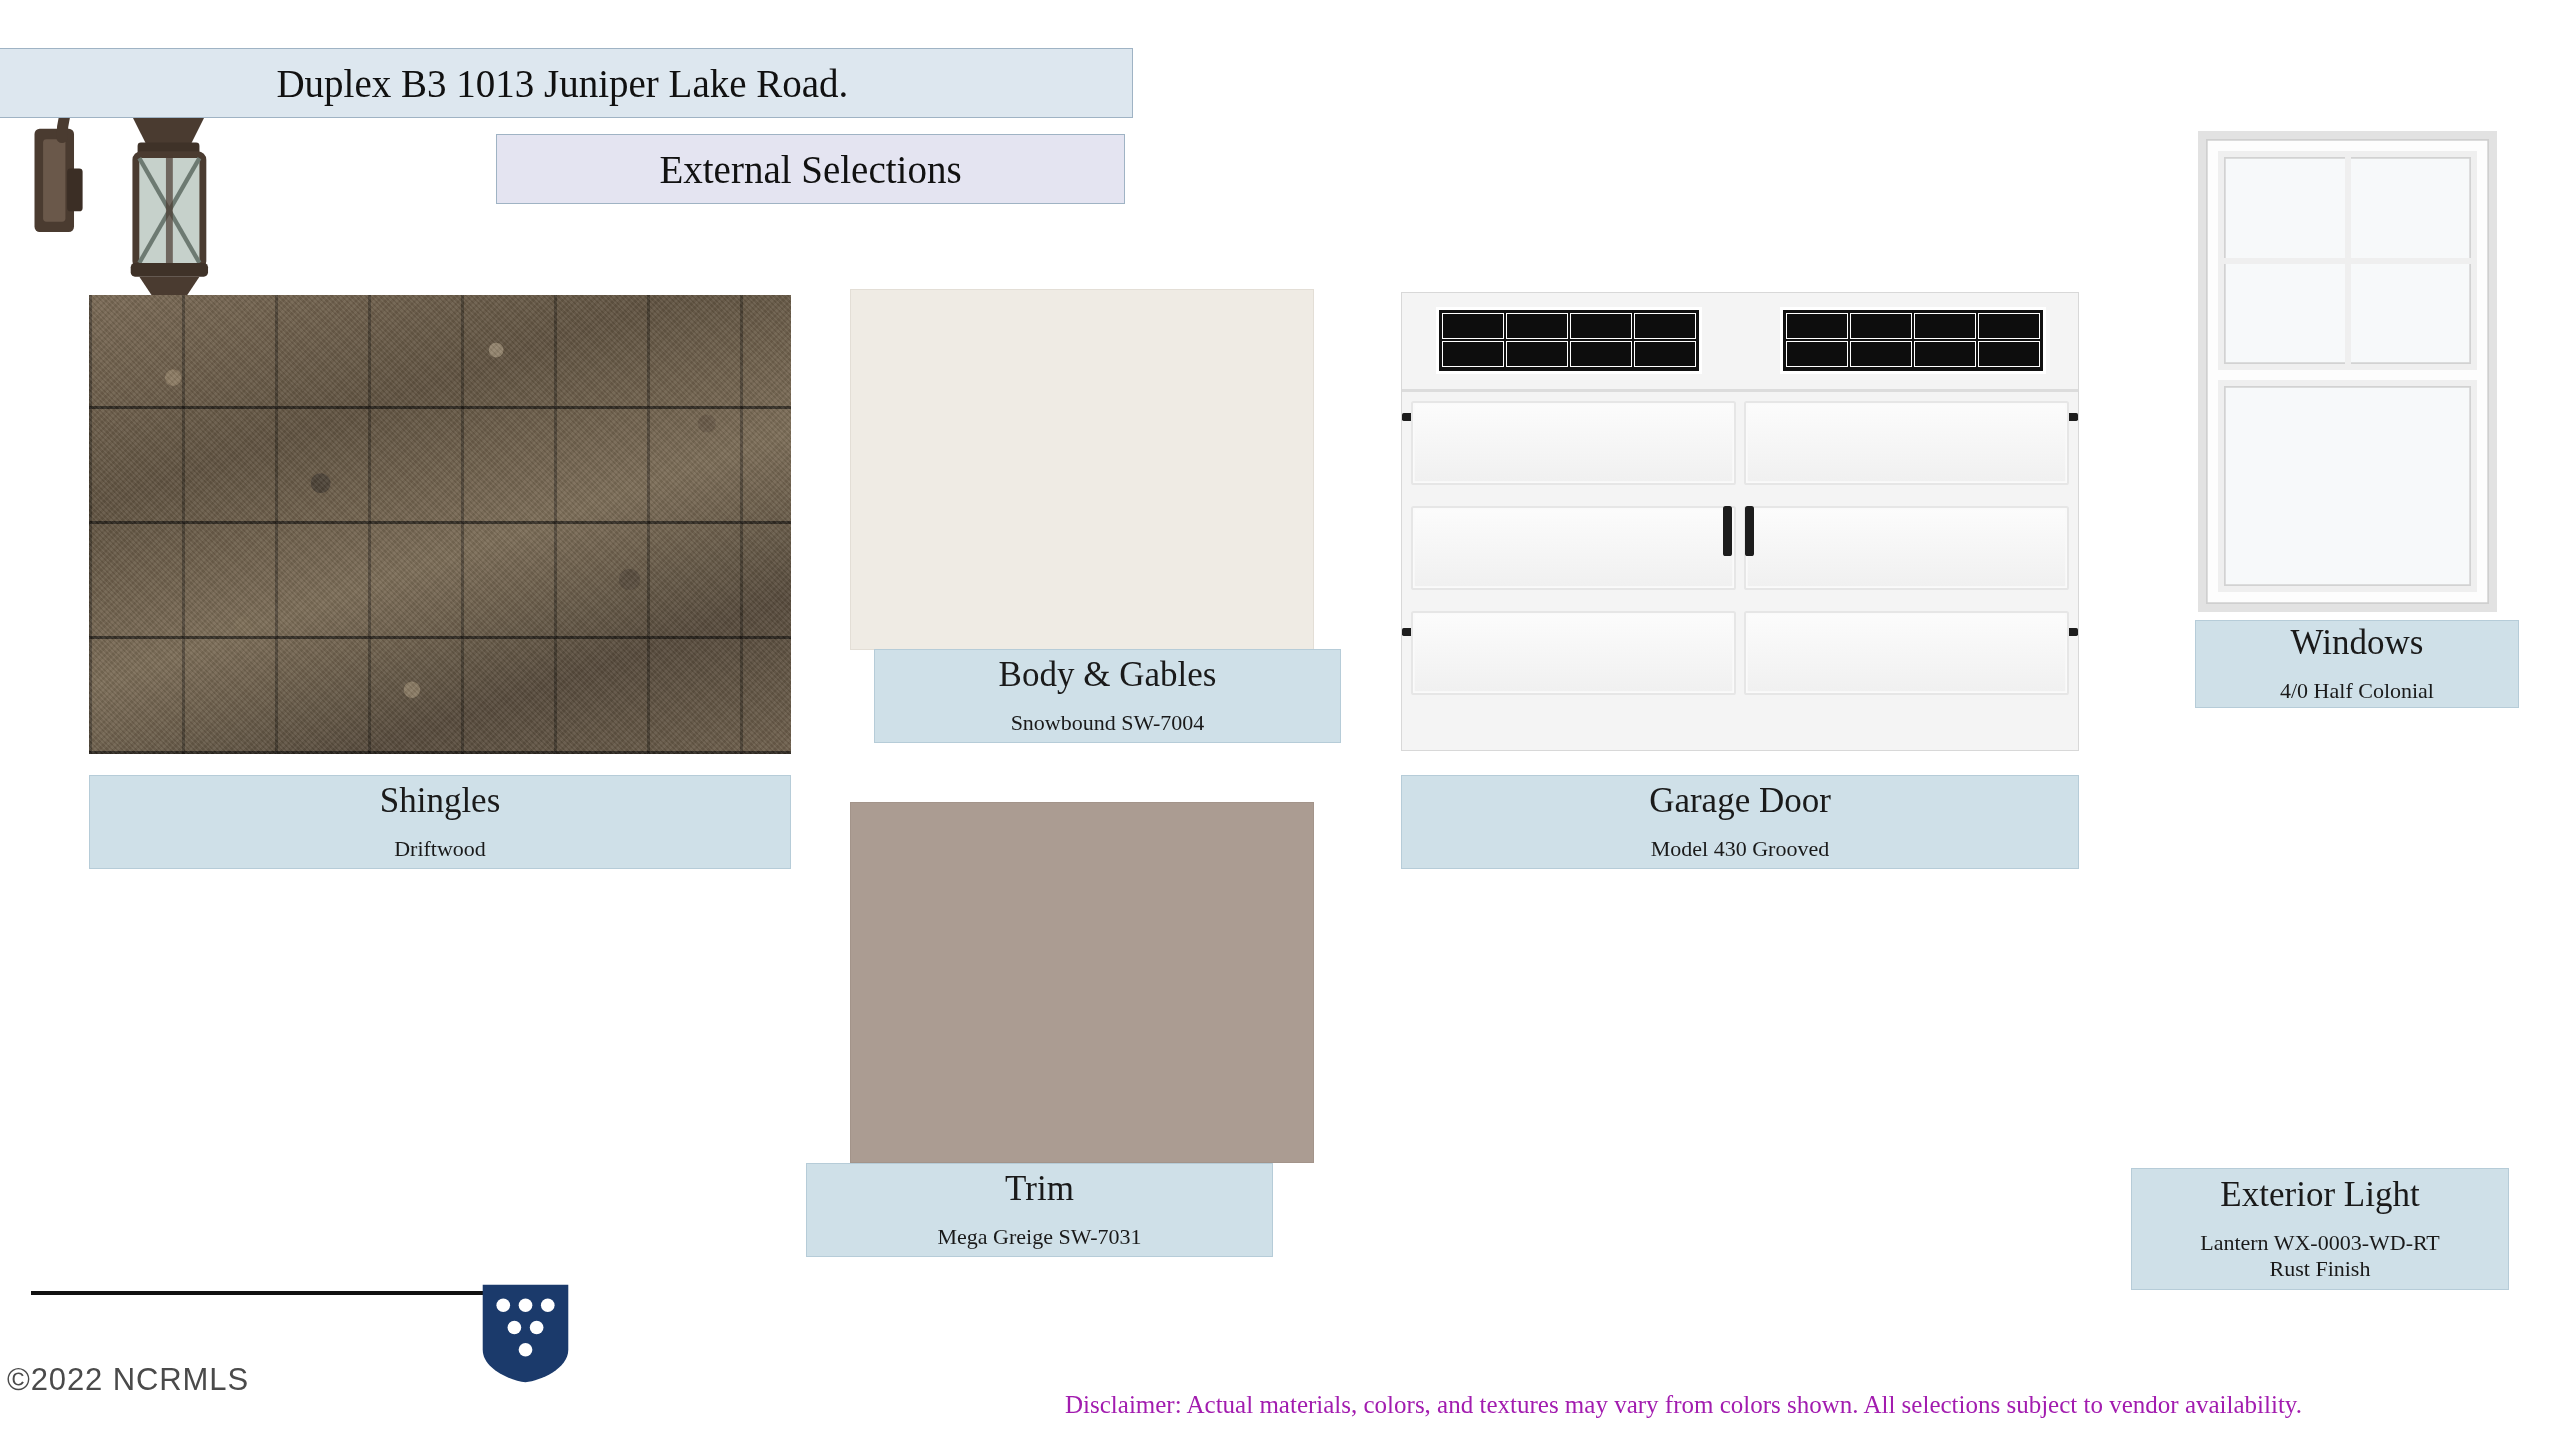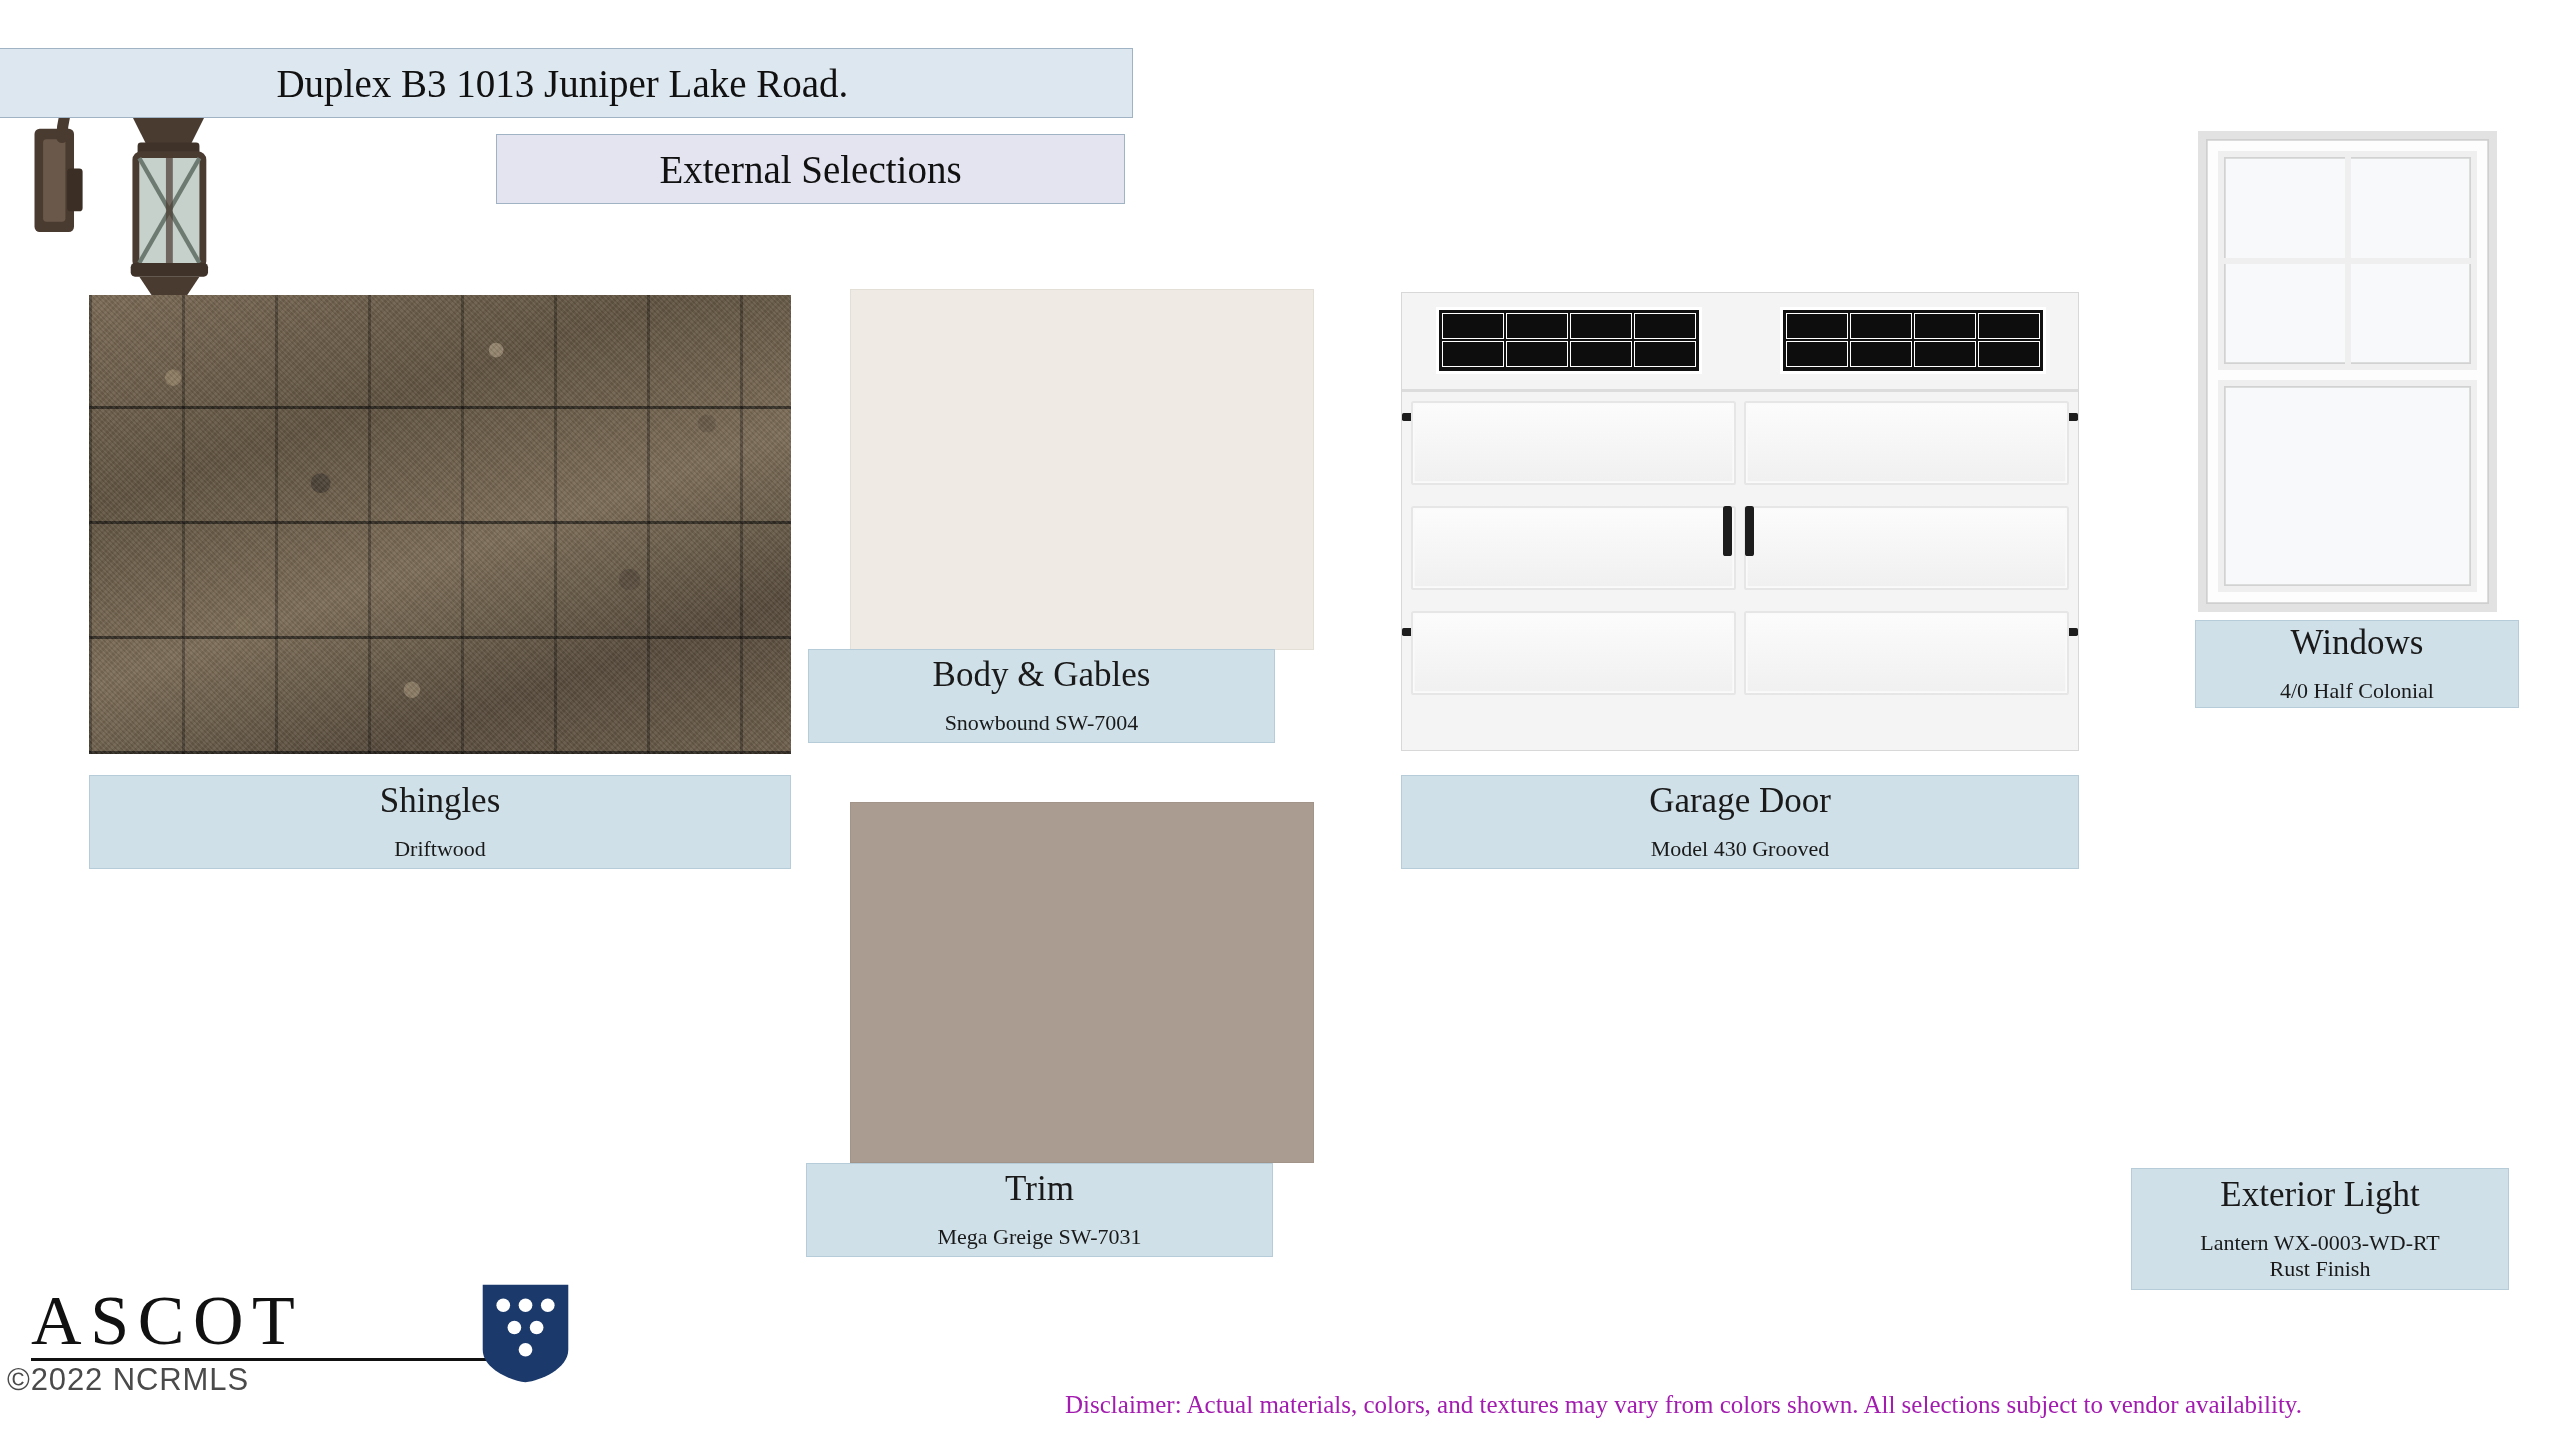--- a/index.html
+++ b/index.html
@@ -290,21 +290,21 @@
   <span>External Selections</span>
 </div>
 
 <div class="swatch" id="shingles-image"></div>
 <div class="caption" style="left:89px; top:775px; width:702px; height:94px;">
   <span class="cap-title">Shingles</span>
   <span class="cap-sub">Driftwood</span>
 </div>
 
 <div class="swatch" id="body-gables-swatch"></div>
-<div class="caption" style="left:808px; top:649px; width:467px; height:94px;">
+<div class="caption" style="left:874px; top:649px; width:467px; height:94px;">
   <span class="cap-title">Body &amp; Gables</span>
   <span class="cap-sub">Snowbound SW-7004</span>
 </div>
 
 <div class="swatch" id="trim-swatch"></div>
 <div class="caption" style="left:806px; top:1163px; width:467px; height:94px;">
   <span class="cap-title">Trim</span>
   <span class="cap-sub">Mega Greige SW-7031</span>
 </div>
 
@@ -402,21 +402,20 @@
     <circle cx="197" cy="396" r="7" fill="#4a3b30"></circle>
   </svg>
 </div>
 <div class="caption" style="left:2131px; top:1168px; width:378px; height:122px;">
   <span class="cap-title">Exterior Light</span>
   <span class="cap-sub">Lantern WX-0003-WD-RT</span>
   <span class="cap-sub" style="margin-top:0;">Rust Finish</span>
 </div>
 
 <div id="logo-block">
-  <div id="logo-word">ASCOT</div>
   <div id="logo-rule"></div>
   <svg id="logo-crest" viewBox="0 0 104 118">
     <path d="M2 2 H102 V78 C102 100 70 114 52 116 C34 114 2 100 2 78 Z" fill="#1b3a6b"></path>
     <g fill="#ffffff">
       <circle cx="26" cy="26" r="8"></circle>
         <circle cx="52" cy="26" r="8"></circle>
         <circle cx="78" cy="26" r="8"></circle>
       <circle cx="39" cy="52" r="8"></circle>
         <circle cx="65" cy="52" r="8"></circle>
       <circle cx="52" cy="78" r="8"></circle>

